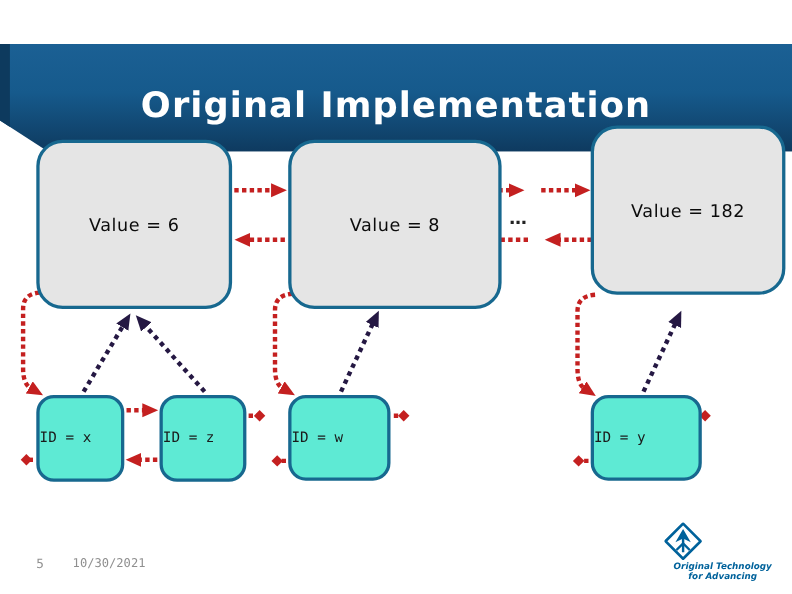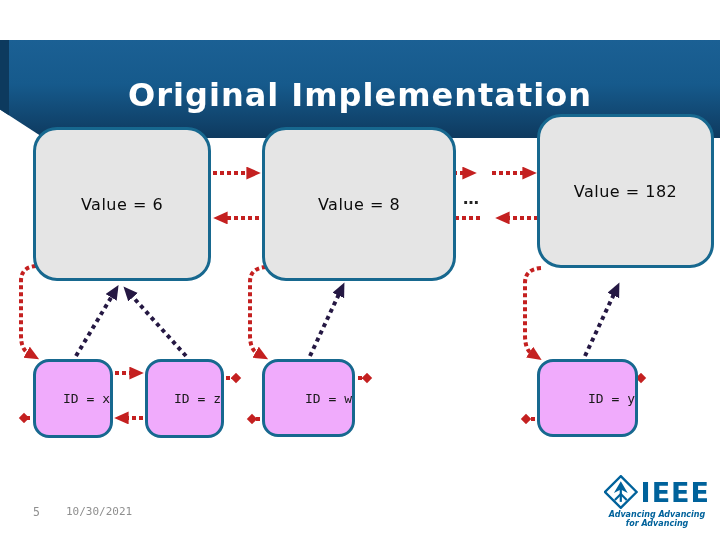--- a/index.html
+++ b/index.html
@@ -23,21 +23,21 @@
 
   
   .vbox{position:absolute;box-sizing:border-box;border:3px solid var(--node-border,#17688f);
         border-radius:24px;background:#e5e5e5;display:flex;align-items:center;justify-content:center;}
   .vbox1{left:33px;top:127px;width:178px;height:154px;}
   .vbox2{left:262px;top:127px;width:194px;height:154px;}
   .vbox3{left:537px;top:114px;width:177px;height:154px;}
   .vlabel{font-size:16px;color:var(--node-text,#0b0b0b);letter-spacing:0.5px;}
 
   .ibox{position:absolute;box-sizing:border-box;border:3px solid var(--node-border,#17688f);
-        border-radius:16px;background:#f0abfc;display:flex;align-items:center;justify-content:flex-end;}
+        border-radius:16px;background:#5eead4;display:flex;align-items:center;justify-content:flex-start;}
   .iboxx{left:33px;top:359px;width:80px;height:79px;}
   .iboxz{left:145px;top:359px;width:79px;height:79px;}
   .iboxw{left:262px;top:359px;width:93px;height:78px;}
   .iboxy{left:537px;top:359px;width:101px;height:78px;}
   .ilabel{font-family:"DejaVu Sans Mono","Liberation Mono",monospace;font-size:13px;color:#1a1a1a;}
 
   .ellipsis{position:absolute;left:463px;top:189px;font-size:16px;font-weight:bold;color:#222222;letter-spacing:1px;}
 
   
   .footer-page{position:absolute;left:33px;top:505px;font-family:"DejaVu Sans Mono","Liberation Mono",monospace;
@@ -132,19 +132,18 @@
   <span class="footer-date">10/30/2021</span>
 
   <div class="ieee">
     <div class="ieee-row">
       <svg width="34" height="34" viewBox="0 0 34 34">
         <path d="M17 1 L33 17 L17 33 L1 17 Z" fill="none" stroke="#00629b" stroke-width="2.4"></path>
         <path d="M17 6 L24 18 L17 14.5 L10 18 Z" fill="#00629b"></path>
         <path d="M17 14 L17 27" stroke="#00629b" stroke-width="2.2" fill="none"></path>
         <path d="M11 25 L17 19 L23 25" stroke="#00629b" stroke-width="2.2" fill="none"></path>
       </svg>
-      <span class="ieee-name">IEEE</span>
     </div>
-    <div class="ieee-tag1">Advancing Advancing</div>
+    <div class="ieee-tag1">Original Technology</div>
     <div class="ieee-tag2">for Advancing</div>
   </div>
 
 </div>
 
 </body></html>

